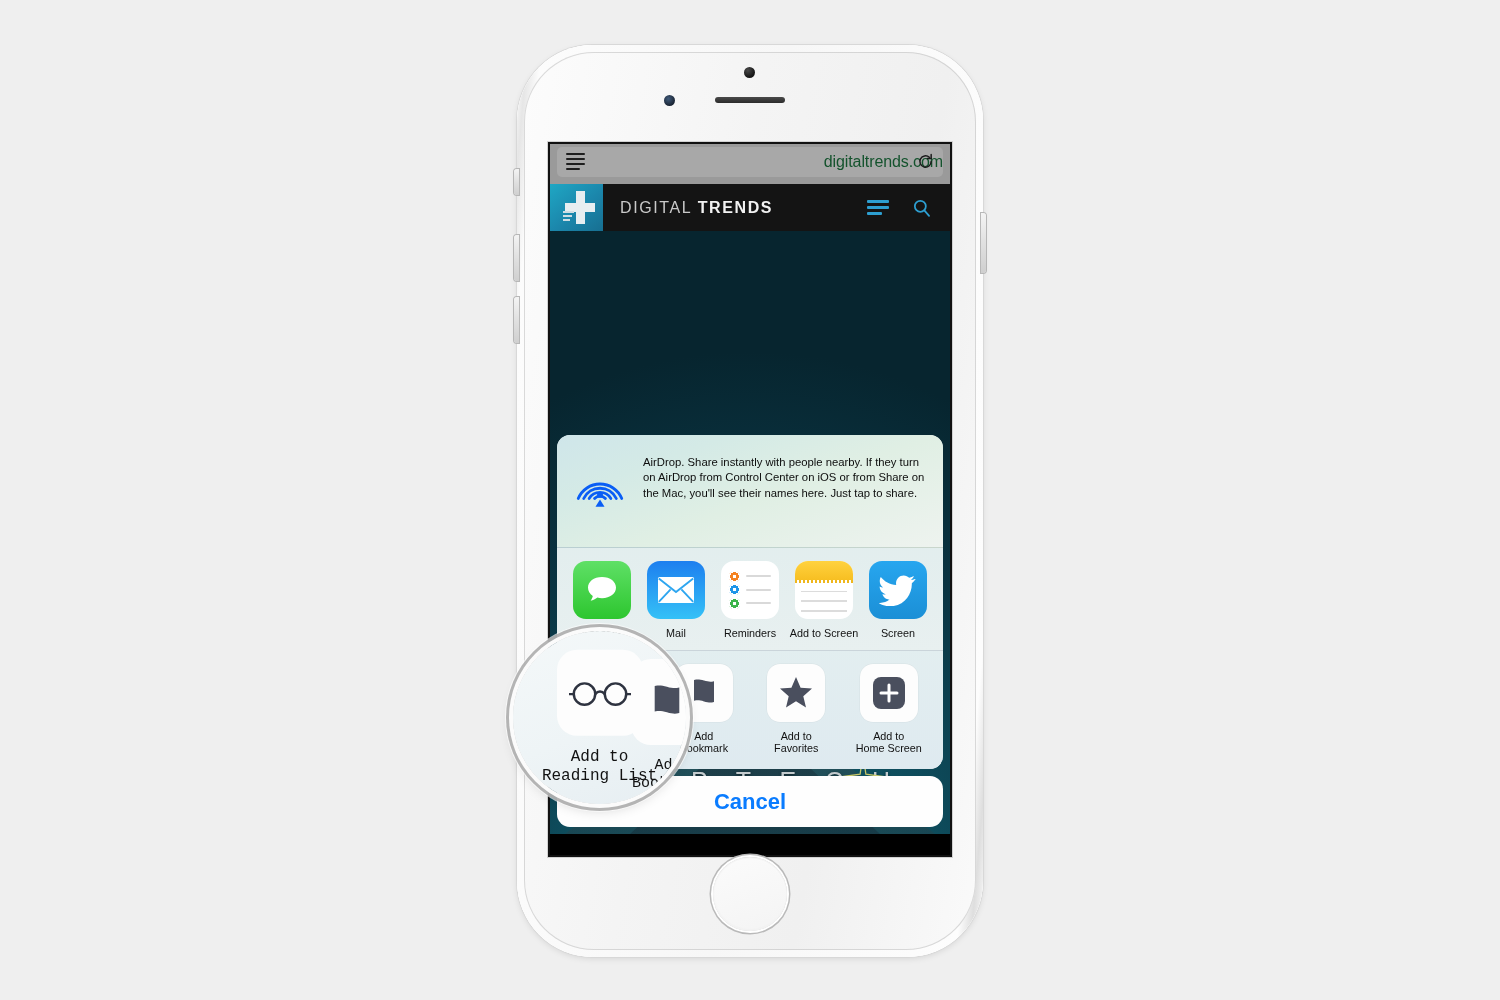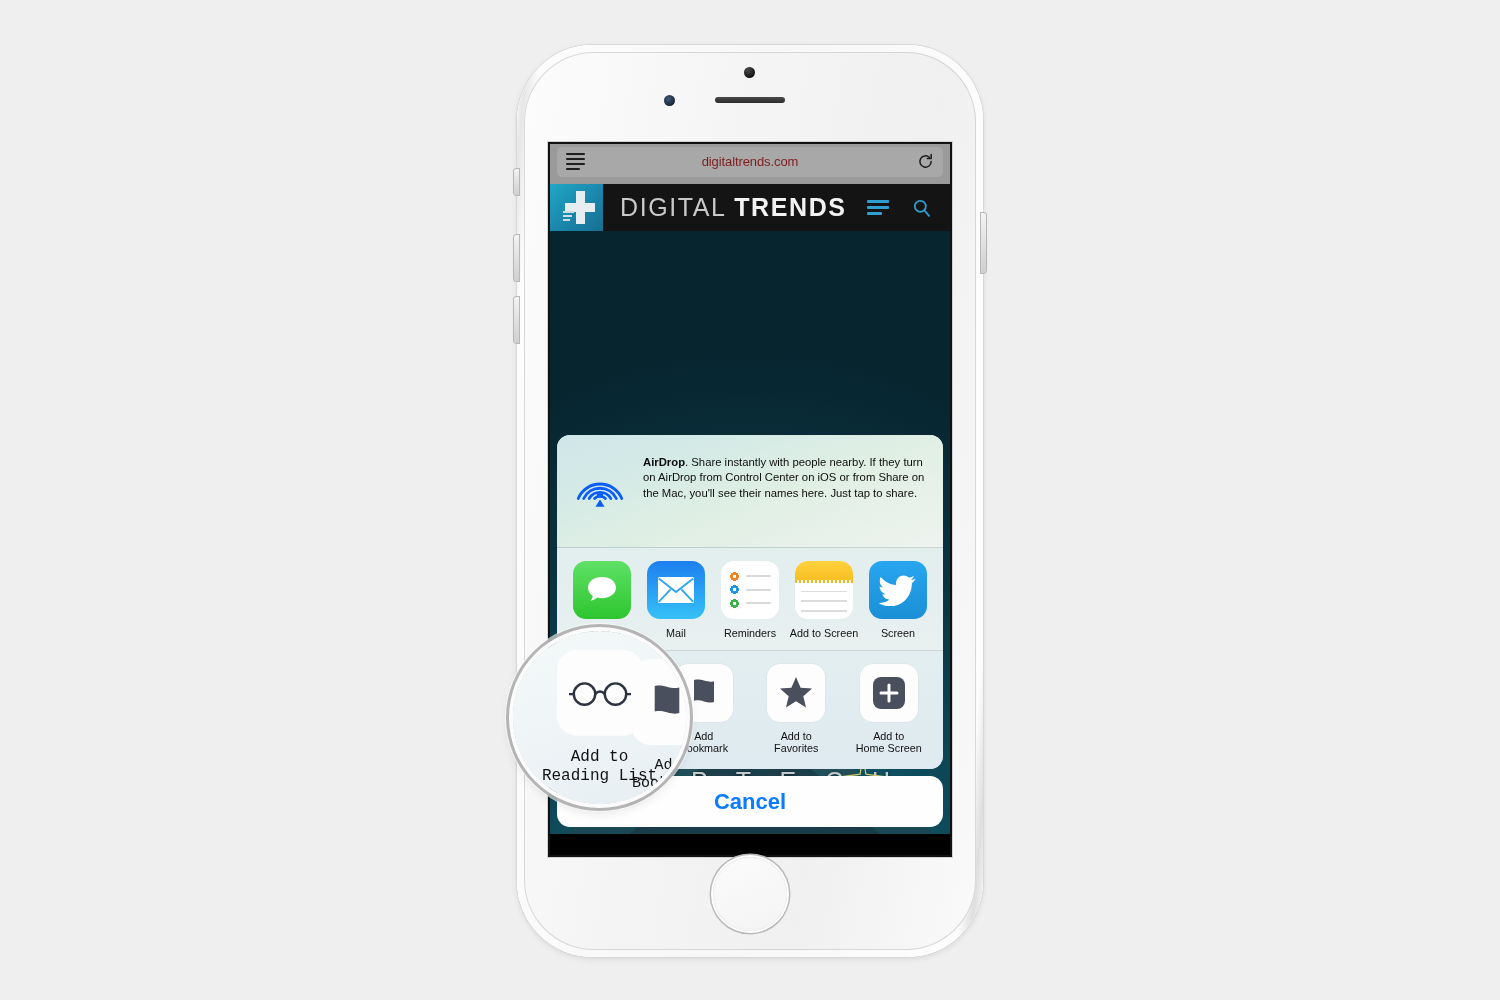--- a/index.html
+++ b/index.html
@@ -133,41 +133,41 @@
     flex:1; height:30px; background:#a8a8a8; border-radius:5px;
     display:flex; align-items:center; padding:0 9px; position:relative;
   }
   #reader-icon { display:flex; flex-direction:column; gap:2.5px; width:19px; }
   #reader-icon span { display:block; height:2.4px; background:#1e1e1e; border-radius:1px; }
   #reader-icon span:nth-child(1){ width:100%; }
   #reader-icon span:nth-child(2){ width:100%; }
   #reader-icon span:nth-child(3){ width:100%; }
   #reader-icon span:nth-child(4){ width:72%; }
   #url-text {
-    position:absolute; left:0; right:0; text-align:center;
-    font-size:13px; color:#7f1d1d; letter-spacing:-.1px;
+    position:absolute; left:0; right:0; text-align:right;
+    font-size:16px; color:#14532d; letter-spacing:-.1px;
   }
   #reload-icon { margin-left:auto; width:17px; height:17px; position:relative; }
 
   
   #site-header { height:47px; background:#141414; display:flex; align-items:center; }
   #dt-logo {
     width:53px; height:47px;
     background: linear-gradient(140deg,#1fa7c4 0%, #1b86ab 55%, #176f91 100%);
     display:flex; align-items:center; justify-content:center; position:relative;
   }
   #dt-logo .plus-v { position:absolute; width:9px; height:33px; background:#e7eef1; left:26px; top:7px;}
   #dt-logo .plus-h { position:absolute; width:30px; height:9px; background:#e7eef1; left:15px; top:19px;}
   #dt-logo .bars { position:absolute; left:13px; top:27px; width:11px; }
   #dt-logo .bars span{ display:block; height:2px; background:#cfdde3; margin-bottom:2px; }
   #dt-logo .bars span:nth-child(1){width:100%}
   #dt-logo .bars span:nth-child(2){width:78%}
   #dt-logo .bars span:nth-child(3){width:60%}
   #site-title {
-    margin-left:17px; font-size:25px; letter-spacing:1.6px; color:#c9c9c9;text-align:center;
+    margin-left:17px; font-size:16px; letter-spacing:1.6px; color:#c9c9c9;text-align:center;
   }
   #site-title b { color:#f2f2f2; }
   #site-nav { margin-left:auto; display:flex; align-items:center; gap:23px; padding-right:18px; }
   #menu-icon { display:flex; flex-direction:column; gap:3.5px; width:22px; }
   #menu-icon span{ display:block; height:2.6px; background:#2d9fd1; border-radius:1px; }
   #menu-icon span:nth-child(1){width:100%}
   #menu-icon span:nth-child(2){width:100%}
   #menu-icon span:nth-child(3){width:66%}
 
   
@@ -216,21 +216,21 @@
     position:relative;
     background: linear-gradient(160deg,#cfe6ea 0%, #d4eae6 25%, #e0efe4 55%, #eef3ef 100%);
     padding: 18px 14px 34px 14px;
     display:flex; gap:14px; align-items:flex-start;
     border-bottom:1px solid rgba(0,0,0,.10);
   }
   #airdrop-icon { width:58px; height:58px; flex:none; margin-top:2px; }
   #airdrop-text {
     font-size:11.3px; line-height:1.38; color:#0d0d0d; padding-top:2px;
   }
-  #airdrop-text b { font-weight:bold; }
+  #airdrop-text b { font-weight:normal; }
 
   
   #apps-row, #actions-row {
     display:flex; padding: 13px 8px 10px 8px;
     background: linear-gradient(180deg, rgba(226,238,238,.93), rgba(232,240,240,.95));
   }
   #actions-row {
     background: linear-gradient(180deg, rgba(226,238,240,.95), rgba(222,234,240,.95));
     border-top:1px solid rgba(0,0,0,.09);
     padding-bottom: 14px;

